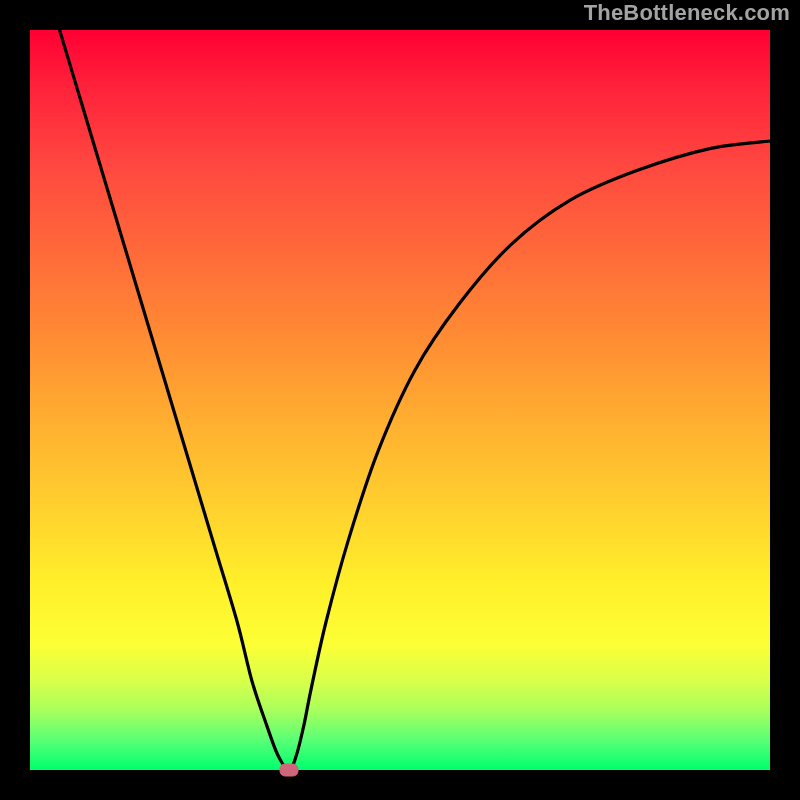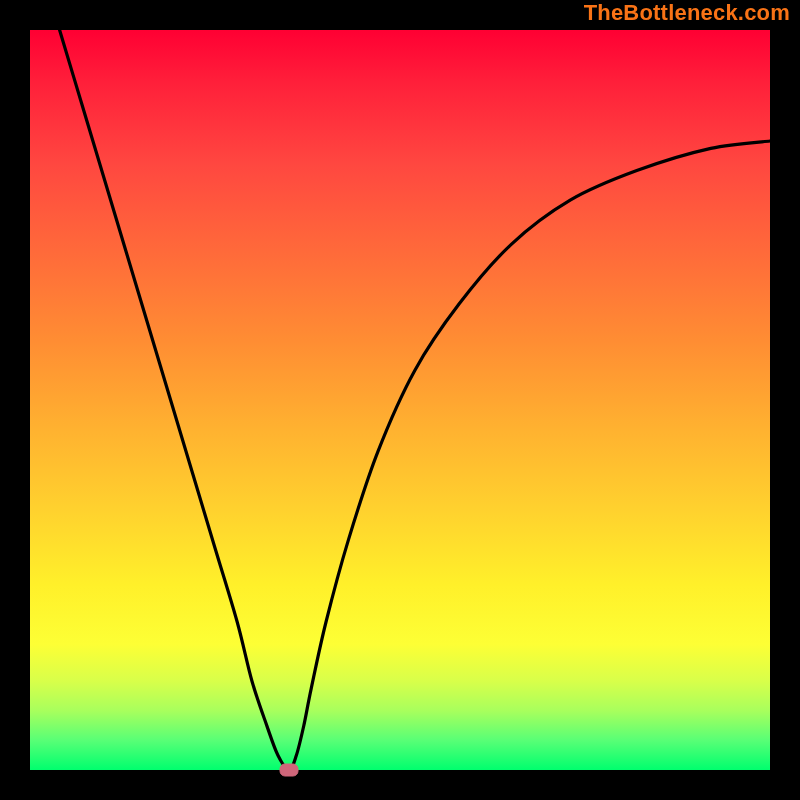--- a/index.html
+++ b/index.html
@@ -14,21 +14,21 @@
   .outer {
     position: relative;
     width: 800px;
     height: 800px;
     background: #000;
   }
   .watermark {
     position: absolute;
     top: 0;
     right: 10px;
-    color: #f97316;
+    color: #a3a3a3;
     font-size: 22px;
     font-weight: 600;
     letter-spacing: 0.2px;
     user-select: none;
   }
   .plot {
     position: absolute;
     left: 30px;
     top: 30px;
     width: 740px;

